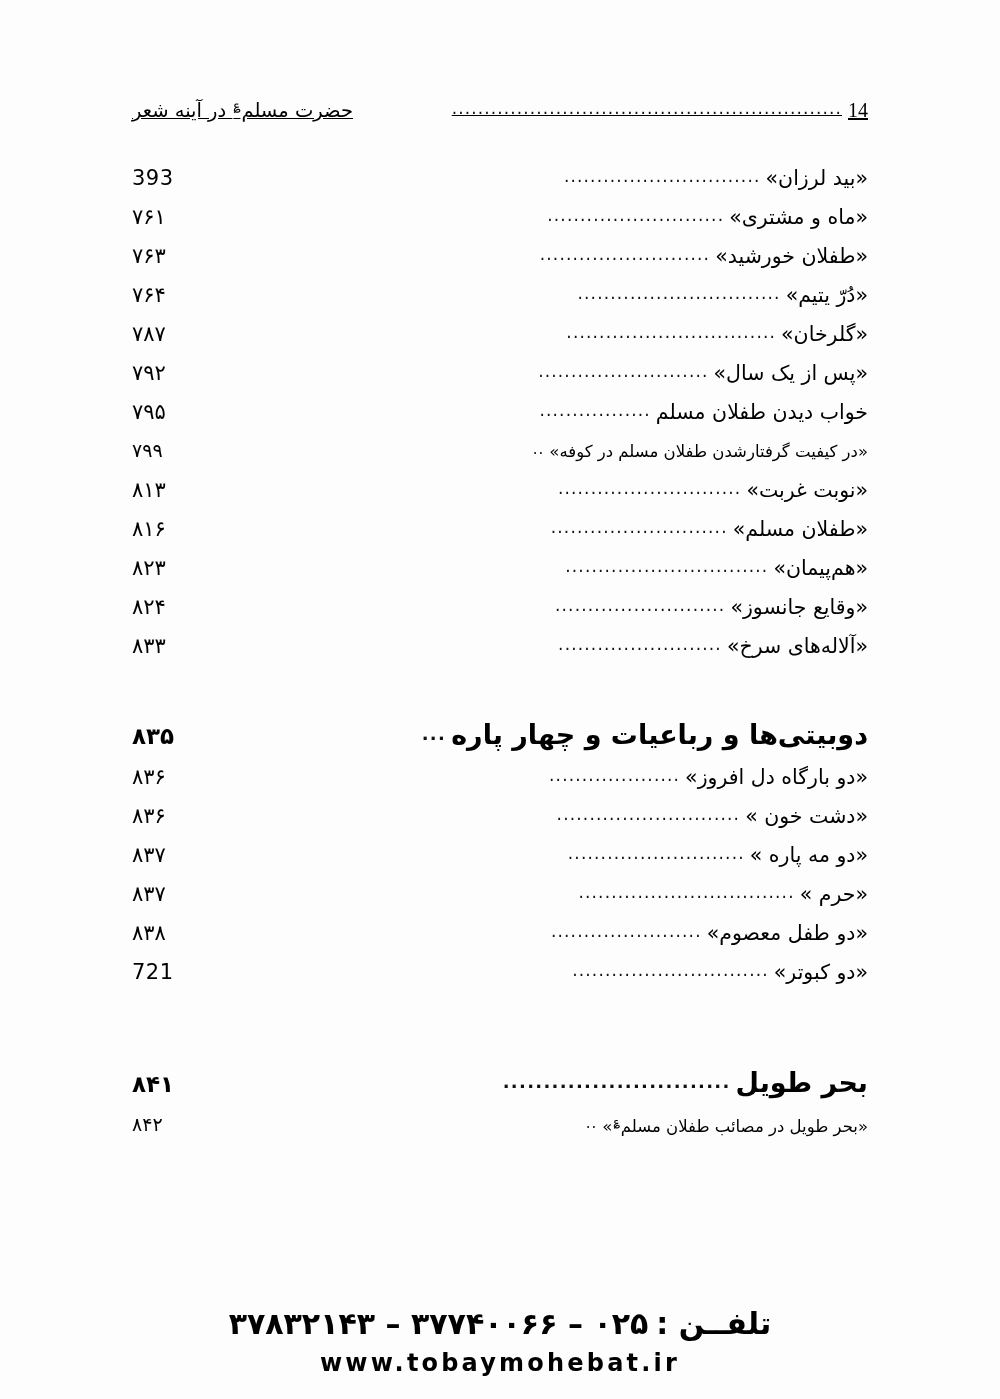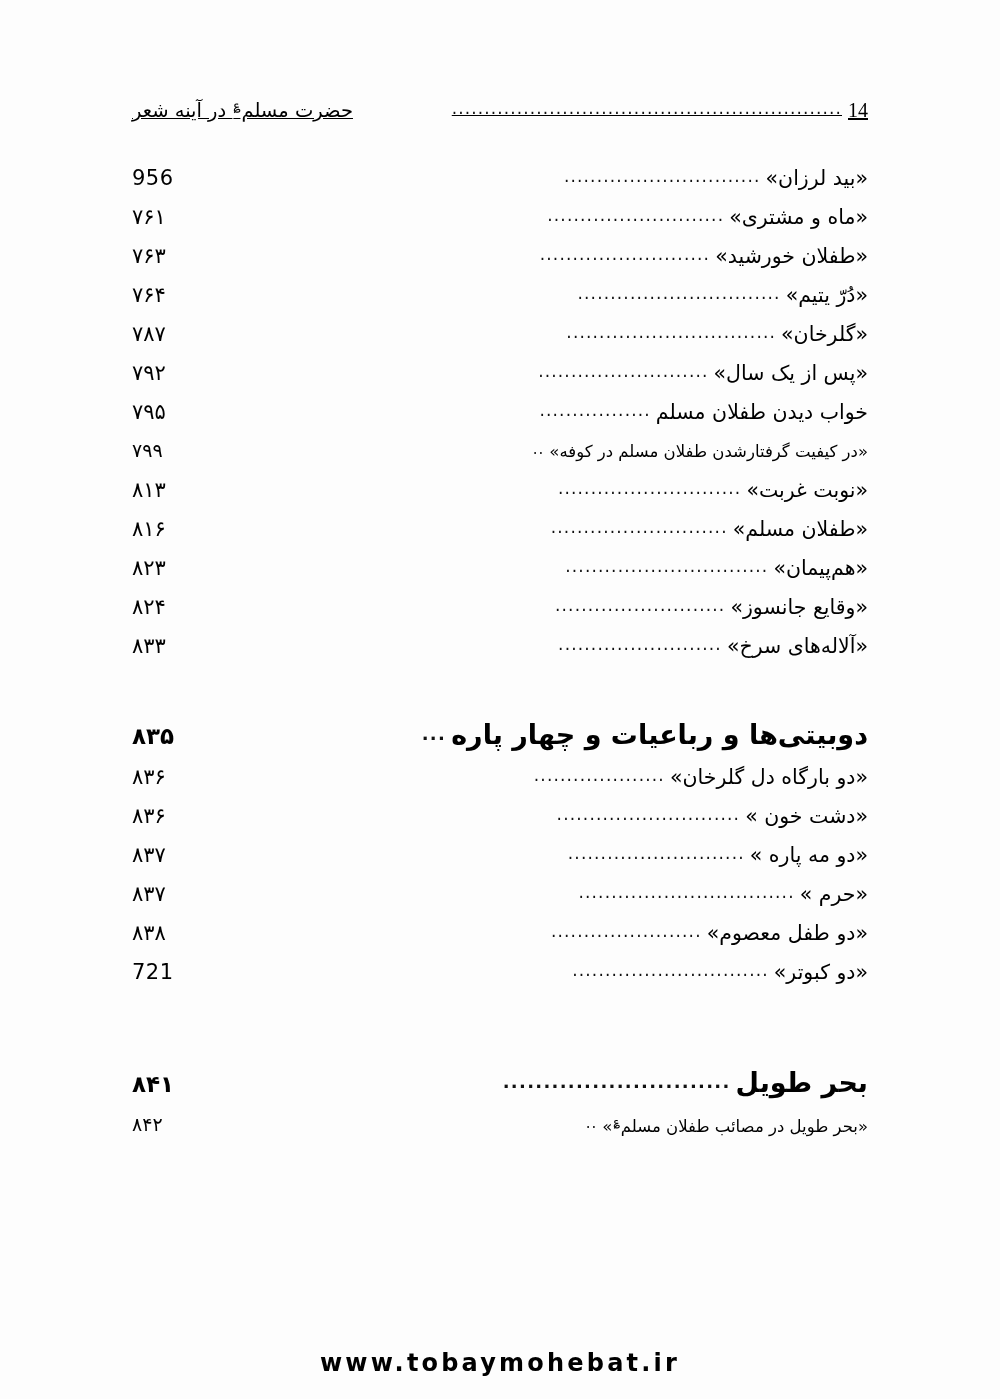--- a/index.html
+++ b/index.html
@@ -174,21 +174,21 @@
     </span>
     <span class="header-leader">............................................................</span>
     <span class="header-pageno">14</span>
   </div>
 
   <div class="toc">
 
     <div class="entry">
       <span class="label">«بید لرزان»</span>
       <span class="leader">..............................</span>
-      <span class="pageno">956</span>
+      <span class="pageno">393</span>
     </div>
     <div class="entry">
       <span class="label">«ماه و مشتری»</span>
       <span class="leader">...........................</span>
       <span class="pageno">۷۶۱</span>
     </div>
     <div class="entry">
       <span class="label">«طفلان خورشید»</span>
       <span class="leader">..........................</span>
       <span class="pageno">۷۶۳</span>
@@ -245,21 +245,21 @@
     </div>
 
     <div class="spacer-lg"></div>
 
     <div class="entry heading">
       <span class="label">دوبیتی‌ها و رباعیات و چهار پاره</span>
       <span class="leader">...</span>
       <span class="pageno">۸۳۵</span>
     </div>
     <div class="entry">
-      <span class="label">«دو بارگاه دل گلرخان»</span>
+      <span class="label">«دو بارگاه دل افروز»</span>
       <span class="leader">....................</span>
       <span class="pageno">۸۳۶</span>
     </div>
     <div class="entry">
       <span class="label">«دشت خون »</span>
       <span class="leader">............................</span>
       <span class="pageno">۸۳۶</span>
     </div>
     <div class="entry">
       <span class="label">«دو مه پاره »</span>
@@ -291,16 +291,19 @@
     </div>
     <div class="entry long">
       <span class="label"><span>«بحر طویل در مصائب طفلان مسلم</span><span class="honorific">؏</span><span>»</span></span>
       <span class="leader">..</span>
       <span class="pageno">۸۴۲</span>
     </div>
 
   </div>
 
   <div class="footer">
+    <div class="footer-phone">
+      <span class="phone-label">تلفــن :</span><span>۰۲۵ – ۳۷۷۴۰۰۶۶ – ۳۷۸۳۲۱۴۳</span>
+    </div>
     <div class="footer-site">www.tobaymohebat.ir</div>
   </div>
 
 </div>
 
 </body></html>

